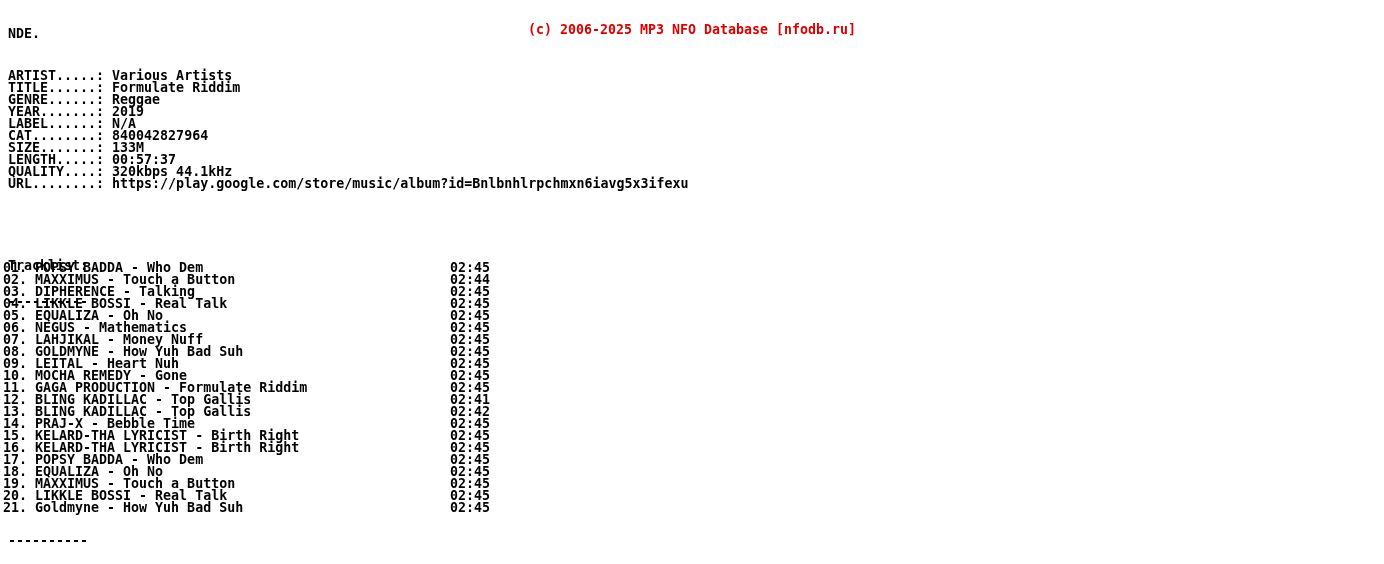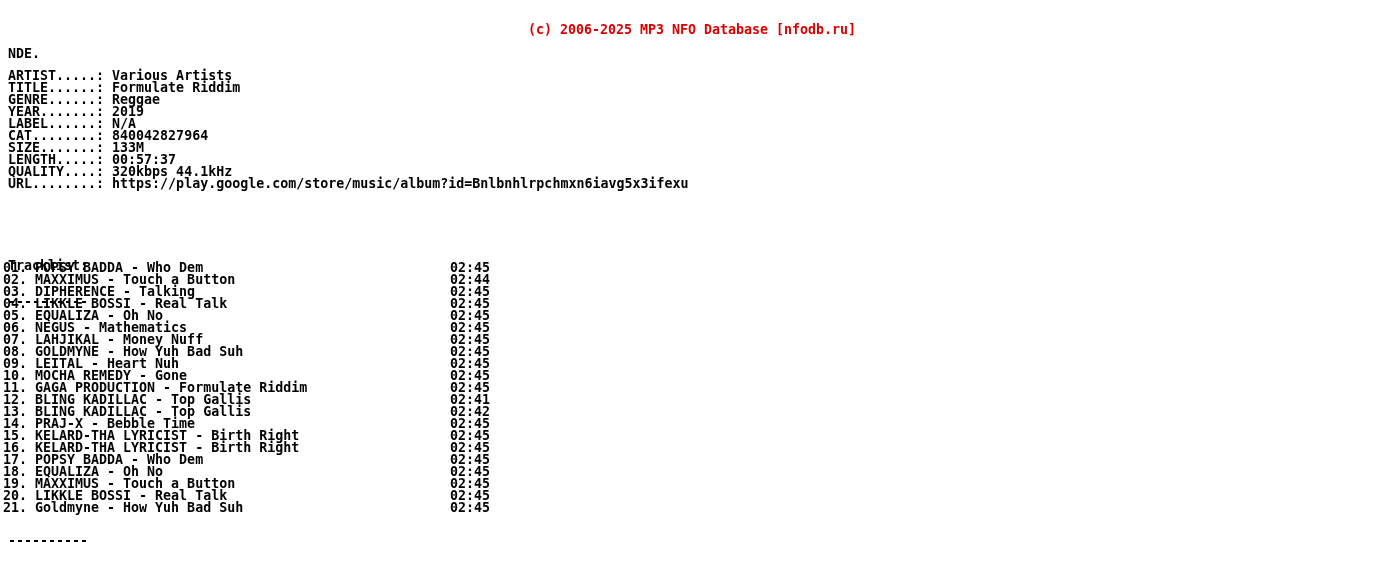--- a/index.html
+++ b/index.html
@@ -27,21 +27,21 @@
   }
   .red-header {
     position: absolute;
     top: 3px;
     left: 50%;
     transform: translateX(-50%);
     color: #dd0000;
   }
   .logo-frag {
     position: absolute;
-    top: 27px;
+    top: 7px;
     left: 8px;
   }
   .meta-block {
     position: absolute;
     top: 49px;
     left: 8px;
   }
   .meta-row { height: 12px; }
   .meta-row .val { margin-left: 8px; }
   .tracklist-head {

